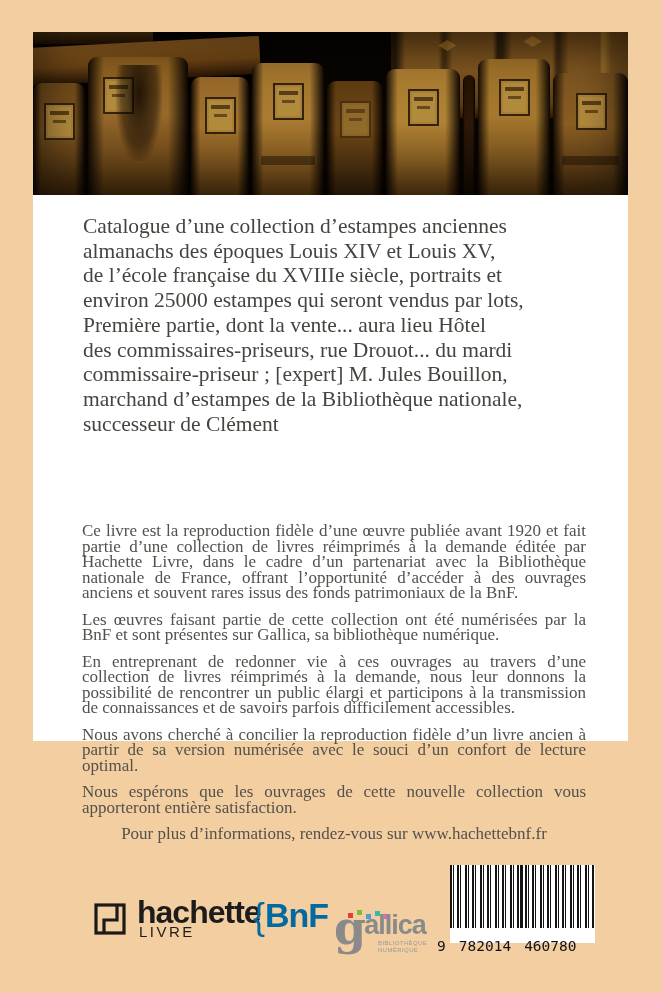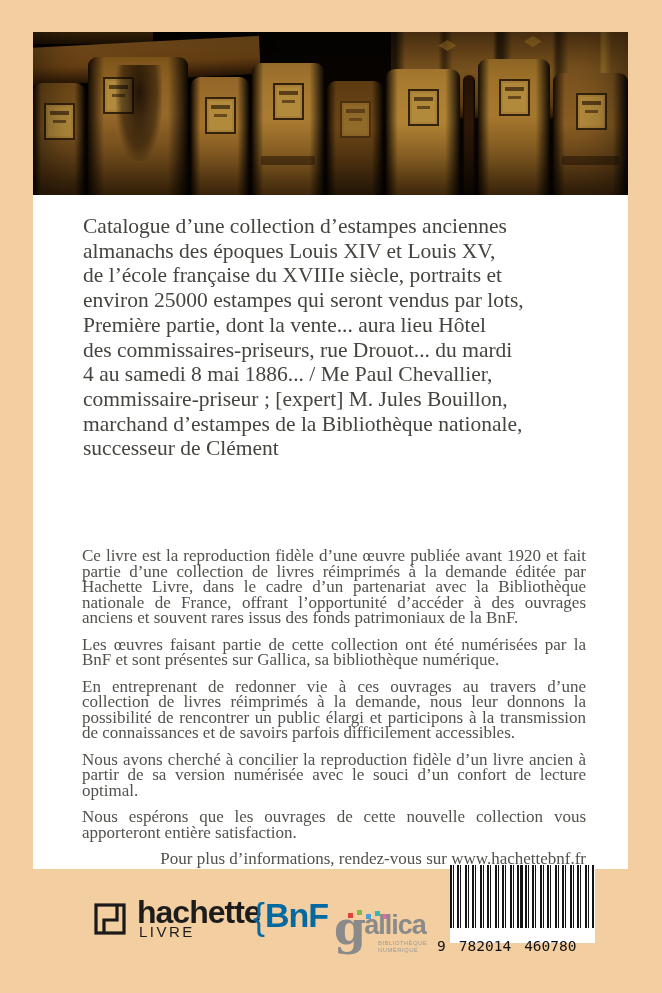--- a/index.html
+++ b/index.html
@@ -1,19 +1,19 @@
 <!DOCTYPE html>
 <html><head>
 <meta charset="utf-8">
 <style>
   html,body { margin:0; padding:0; }
   body { width:662px; height:993px; background:#f3cea0; position:relative;
          font-family:"Liberation Serif", serif; overflow:hidden; }
 
-  .sheet { position:absolute; left:33px; top:32px; width:595px; height:837px;
+  .sheet { position:absolute; left:33px; top:32px; width:595px; height:709px;
            background:#ffffff; }
 
   
   .photo { position:relative; width:595px; height:163px; background:#070402; overflow:hidden; }
   .photo::after { content:""; position:absolute; inset:0;
                   box-shadow:inset 0 0 46px 8px rgba(0,0,0,.55); pointer-events:none; }
   .plank { position:absolute; left:-8px; top:10px; width:235px; height:38px;
            transform:rotate(-3deg);
            background:linear-gradient(180deg,#8a5a20 0%,#6e4414 55%,#261404 100%);
            box-shadow:0 10px 14px rgba(0,0,0,.8); }
@@ -60,21 +60,21 @@
   .spine:nth-child(8){ --t:#9c7028; --m:#a6782e; --b:#553611; width:72px; height:136px; }
   .spine:nth-child(9){ --t:#7c5420; --m:#8a5e24; --b:#42290c; width:62px; height:122px; flex-grow:1; }
 
   
   .title { margin:19px 44px 0 50px; color:#45443f; font-size:21.5px; line-height:24.7px; }
 
   
   .bodytext { margin:87px 42px 0 49px; width:504px; color:#53514c;
               font-size:17px; line-height:15.5px; }
   .bodytext p { margin:0 0 11px 0; text-align:justify; }
-  .bodytext p:last-child { text-align:right; }
+  .bodytext p:last-child { text-align:center; }
 
   
   .footer { position:absolute; left:0; top:828px; right:0; height:95px;
             font-family:"Liberation Sans", sans-serif; }
 
   .hachette { position:absolute; left:57px; top:38px; color:#1c1c1c; }
   .hachette svg { position:absolute; left:0; top:1px; }
   .hachette .word { position:absolute; left:47px; top:-4px; font-size:32px;
                     font-weight:bold; letter-spacing:-1px; }
   .hachette .sub { position:absolute; left:49px; top:25px; font-size:15px;
@@ -154,21 +154,20 @@
     </div>
   </div>
 
   <div class="title">
     <div>Catalogue d’une collection d’estampes anciennes</div>
     <div>almanachs des époques Louis XIV et Louis XV,</div>
     <div>de l’école française du XVIIIe siècle, portraits et</div>
     <div>environ 25000 estampes qui seront vendus par lots,</div>
     <div>Première partie, dont la vente... aura lieu Hôtel</div>
     <div>des commissaires-priseurs, rue Drouot... du mardi</div>
-    <div>4 au samedi 8 mai 1886... / Me Paul Chevallier,</div>
     <div>commissaire-priseur ; [expert] M. Jules Bouillon,</div>
     <div>marchand d’estampes de la Bibliothèque nationale,</div>
     <div>successeur de Clément</div>
   </div>
 
   <div class="bodytext">
     <p>Ce livre est la reproduction fidèle d’une œuvre publiée avant 1920 et fait partie d’une collection de livres réimprimés à la demande éditée par Hachette Livre, dans le cadre d’un partenariat avec la Bibliothèque nationale de France, offrant l’opportunité d’accéder à des ouvrages anciens et souvent rares issus des fonds patrimoniaux de la BnF.</p>
     <p>Les œuvres faisant partie de cette collection ont été numérisées par la BnF et sont présentes sur Gallica, sa bibliothèque numérique.</p>
     <p>En entreprenant de redonner vie à ces ouvrages au travers d’une collection de livres réimprimés à la demande, nous leur donnons la possibilité de rencontrer un public élargi et participons à la transmission de connaissances et de savoirs parfois difficilement accessibles.</p>
     <p>Nous avons cherché à concilier la reproduction fidèle d’un livre ancien à partir de sa version numérisée avec le souci d’un confort de lecture optimal.</p>

